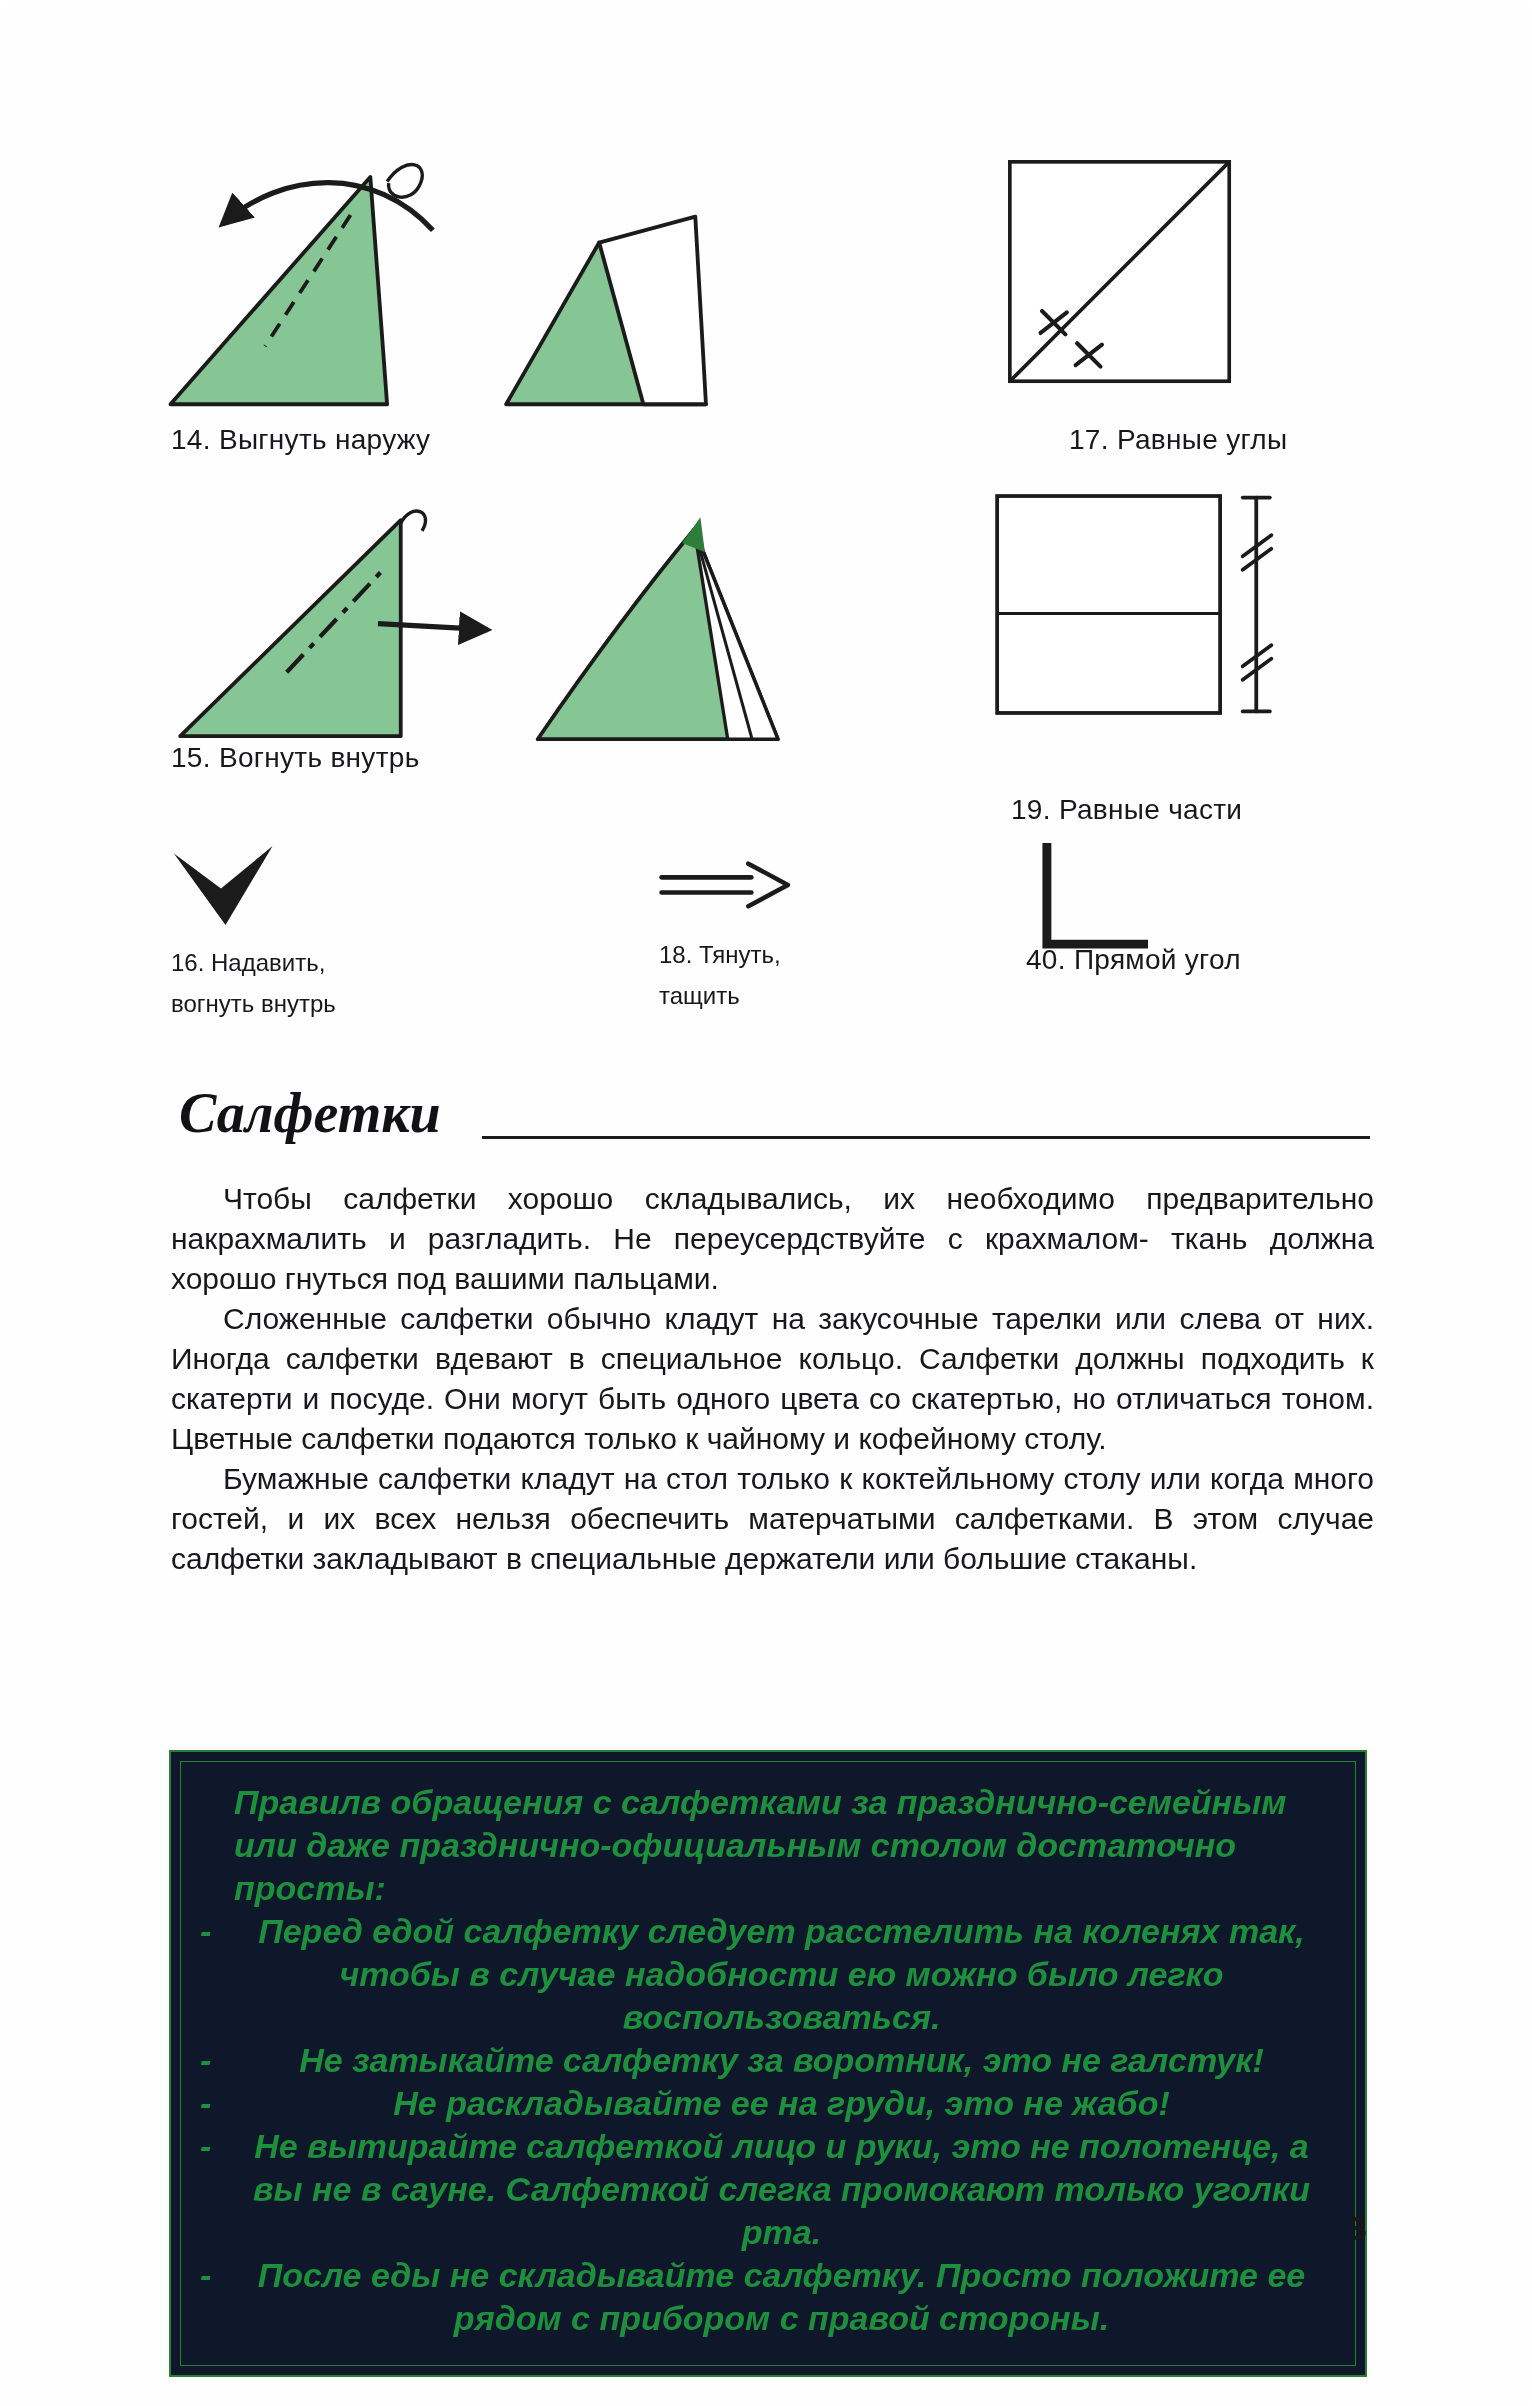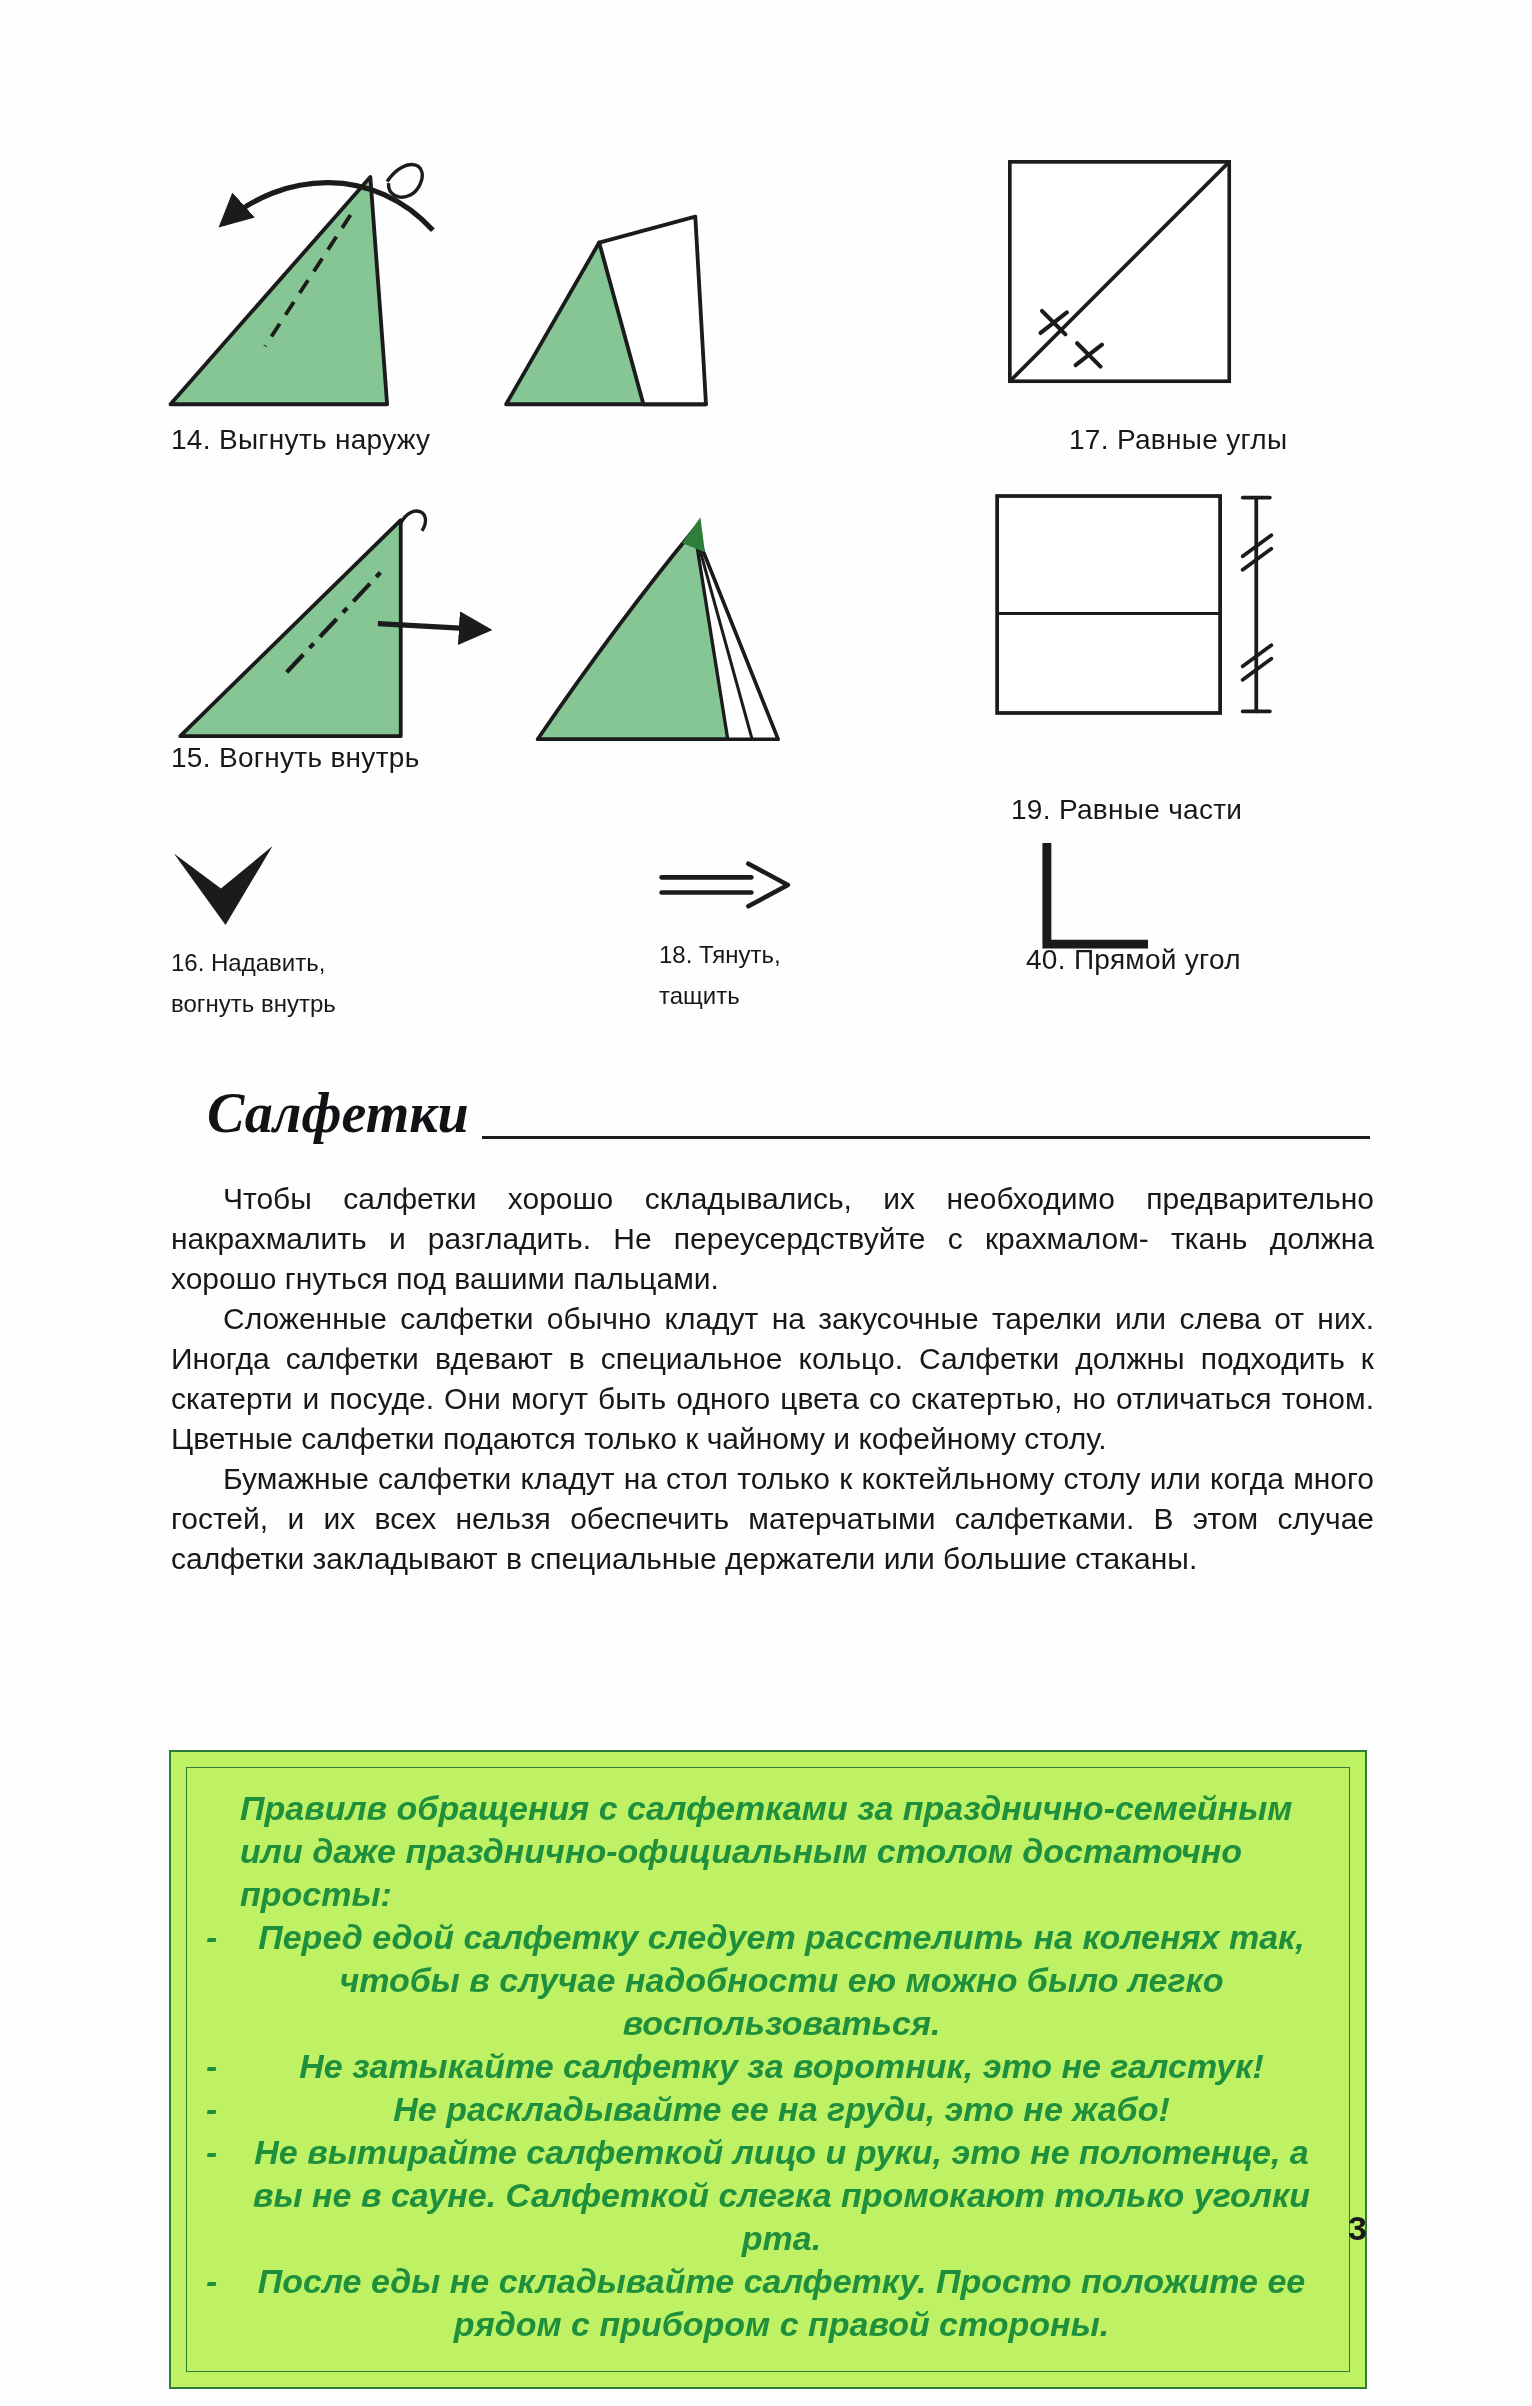--- a/index.html
+++ b/index.html
@@ -35,22 +35,22 @@
   }
   .body-text {
     font-size: 30px;
     line-height: 40px;
     text-align: justify;
     color: #17171c;
   }
   .body-text p { text-indent: 52px; }
   .green-box {
     border: 2.8px solid #2c7d38;
-    padding: 15px;
-    background: #bef264;
+    padding: 9px;
+    background: #0f172a;
   }
   .green-box-inner {
     border: 1.9px solid #2c7d38;
     padding: 19px 26px 24.5px 19px;
   }
   .green-text {
     color: #1e8f3c;
     font-weight: bold;
     font-style: italic;
     font-size: 34px;
@@ -143,21 +143,21 @@
   <div class="caption-block abs" style="left:659px;top:934px;">
     <div>18. Тянуть,</div>
     <div>тащить</div>
   </div>
 
   <svg class="abs" style="left:1032px;top:840px;" width="119" height="116" viewBox="0 0 80 78">
     <path d="M10,2 L10,70 L78,70" fill="none" stroke="#1b1b1b" stroke-width="6"></path>
   </svg>
   <div class="caption abs" style="left:1026px;top:944px;">40. Прямой угол</div>
 
-  <div class="section-title abs" style="left:179px;top:1081px;margin-left:28px;">Салфетки</div>
+  <div class="section-title abs" style="left:179px;top:1081px;">Салфетки</div>
   <div class="title-rule abs" style="left:482px;top:1136px;width:888px;"></div>
 
   <div class="body-text abs" style="left:171px;top:1179px;width:1203px;">
     <p>Чтобы салфетки хорошо складывались, их необходимо предварительно накрахмалить и разгладить. Не переусердствуйте с крахмалом- ткань должна хорошо гнуться под вашими пальцами.</p>
     <p>Сложенные салфетки обычно кладут на закусочные тарелки или слева от них. Иногда салфетки вдевают в специальное кольцо. Салфетки должны подходить к скатерти и посуде. Они могут быть одного цвета со скатертью, но отличаться тоном. Цветные салфетки подаются только к чайному и кофейному столу.</p>
     <p>Бумажные салфетки кладут на стол только к коктейльному столу или когда много гостей, и их всех нельзя обеспечить матерчатыми салфетками. В этом случае салфетки закладывают в специальные держатели или большие стаканы.</p>
   </div>
 
   <div class="green-box abs" style="left:169px;top:1750px;width:1198px;">
     <div class="green-box-inner">

